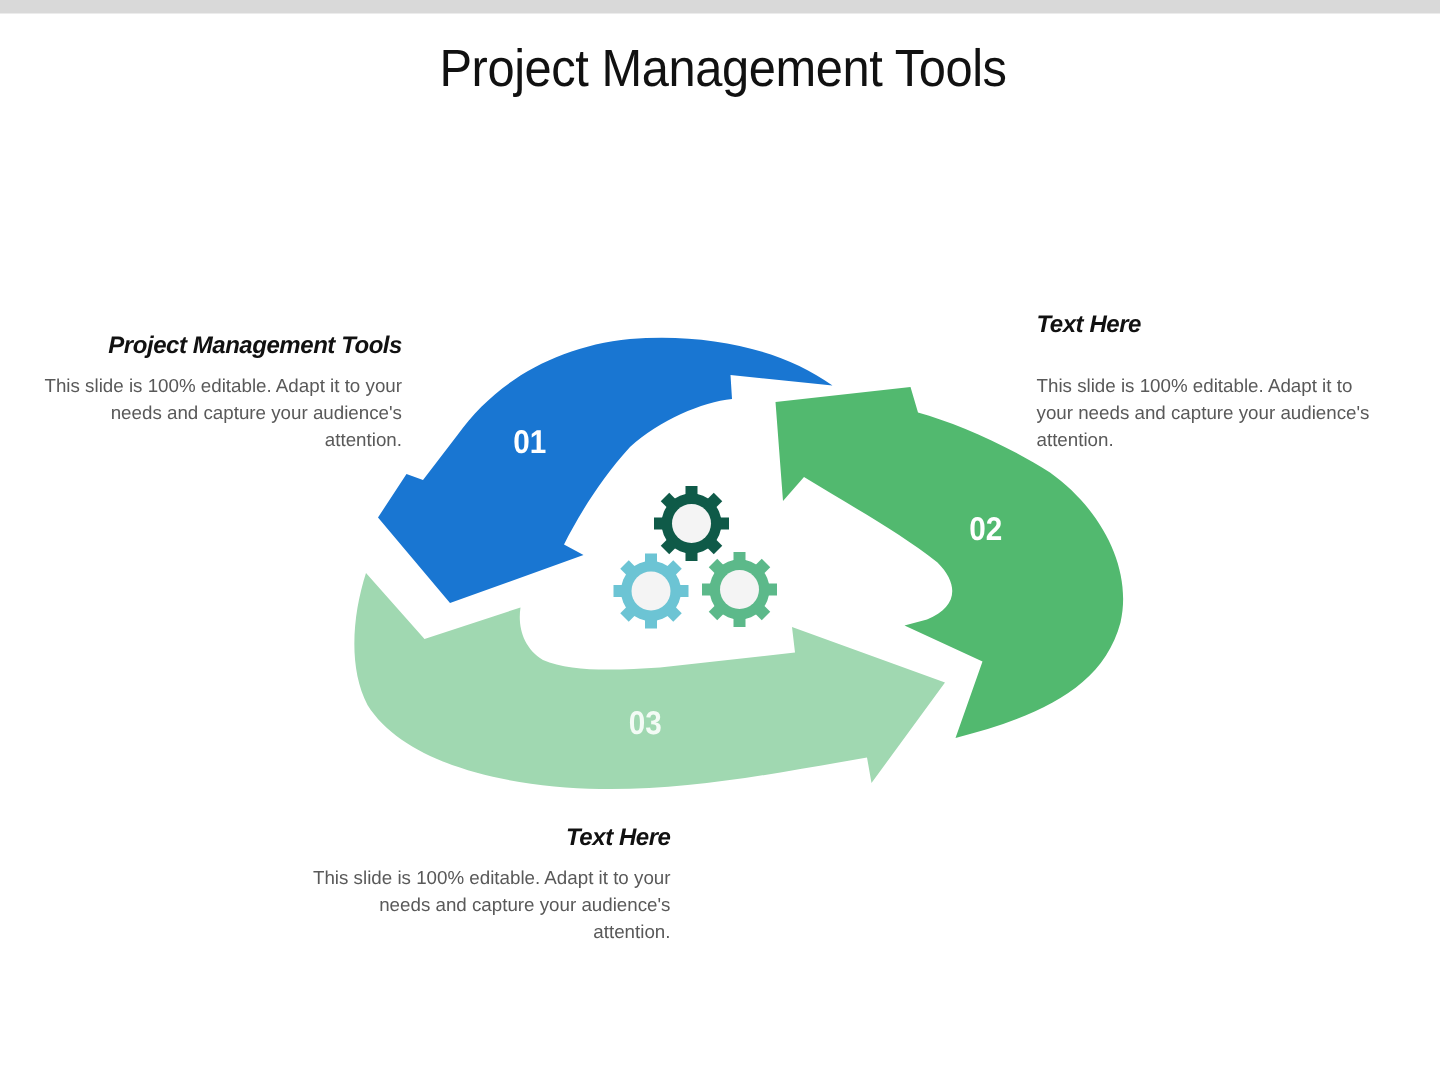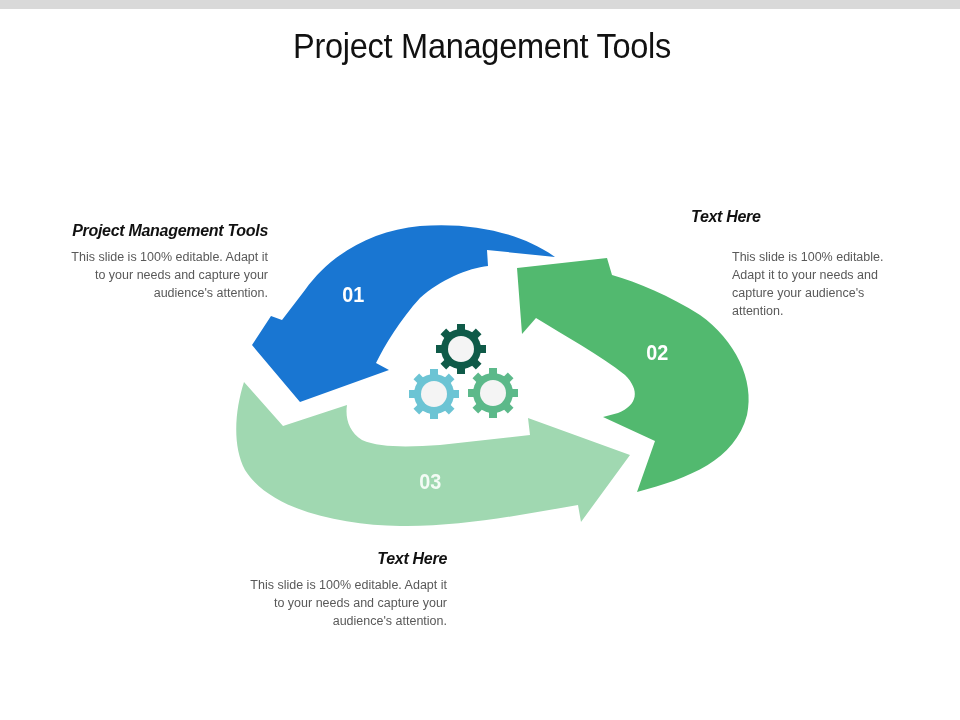--- a/index.html
+++ b/index.html
@@ -13,21 +13,21 @@
       font-size: 35px; color: #111; letter-spacing: -0.3px;
       transform: scaleX(0.93); transform-origin: center;
     }
     .diagram { position: absolute; left: 0; top: 0; width: 960px; height: 720px; }
     .text-block { position: absolute; width: 240px; }
     .text-block .heading {
       font-weight: bold; font-style: italic; font-size: 16px; color: #111;
       letter-spacing: -0.3px; margin: 0;
     }
     .text-block .body {
-      font-size: 12.5px; color: #595959; line-height: 18px; margin-top: 8px; margin-left: 41px;
+      font-size: 12.5px; color: #595959; line-height: 18px; margin-top: 8px;
     }
     .tb-left { left: 28px; top: 222px; text-align: right; }
     .tb-right { left: 691px; top: 208px; text-align: left; width: 225px; }
     .tb-right .body { margin-top: 22px; }
     .tb-bottom { left: 207px; top: 550px; text-align: right; }
     .num {
       position: absolute; color: #fff; font-weight: bold; font-size: 22px;
       transform: scaleX(0.9);
     }
     .num-03 { color: #f3fbf5; }

